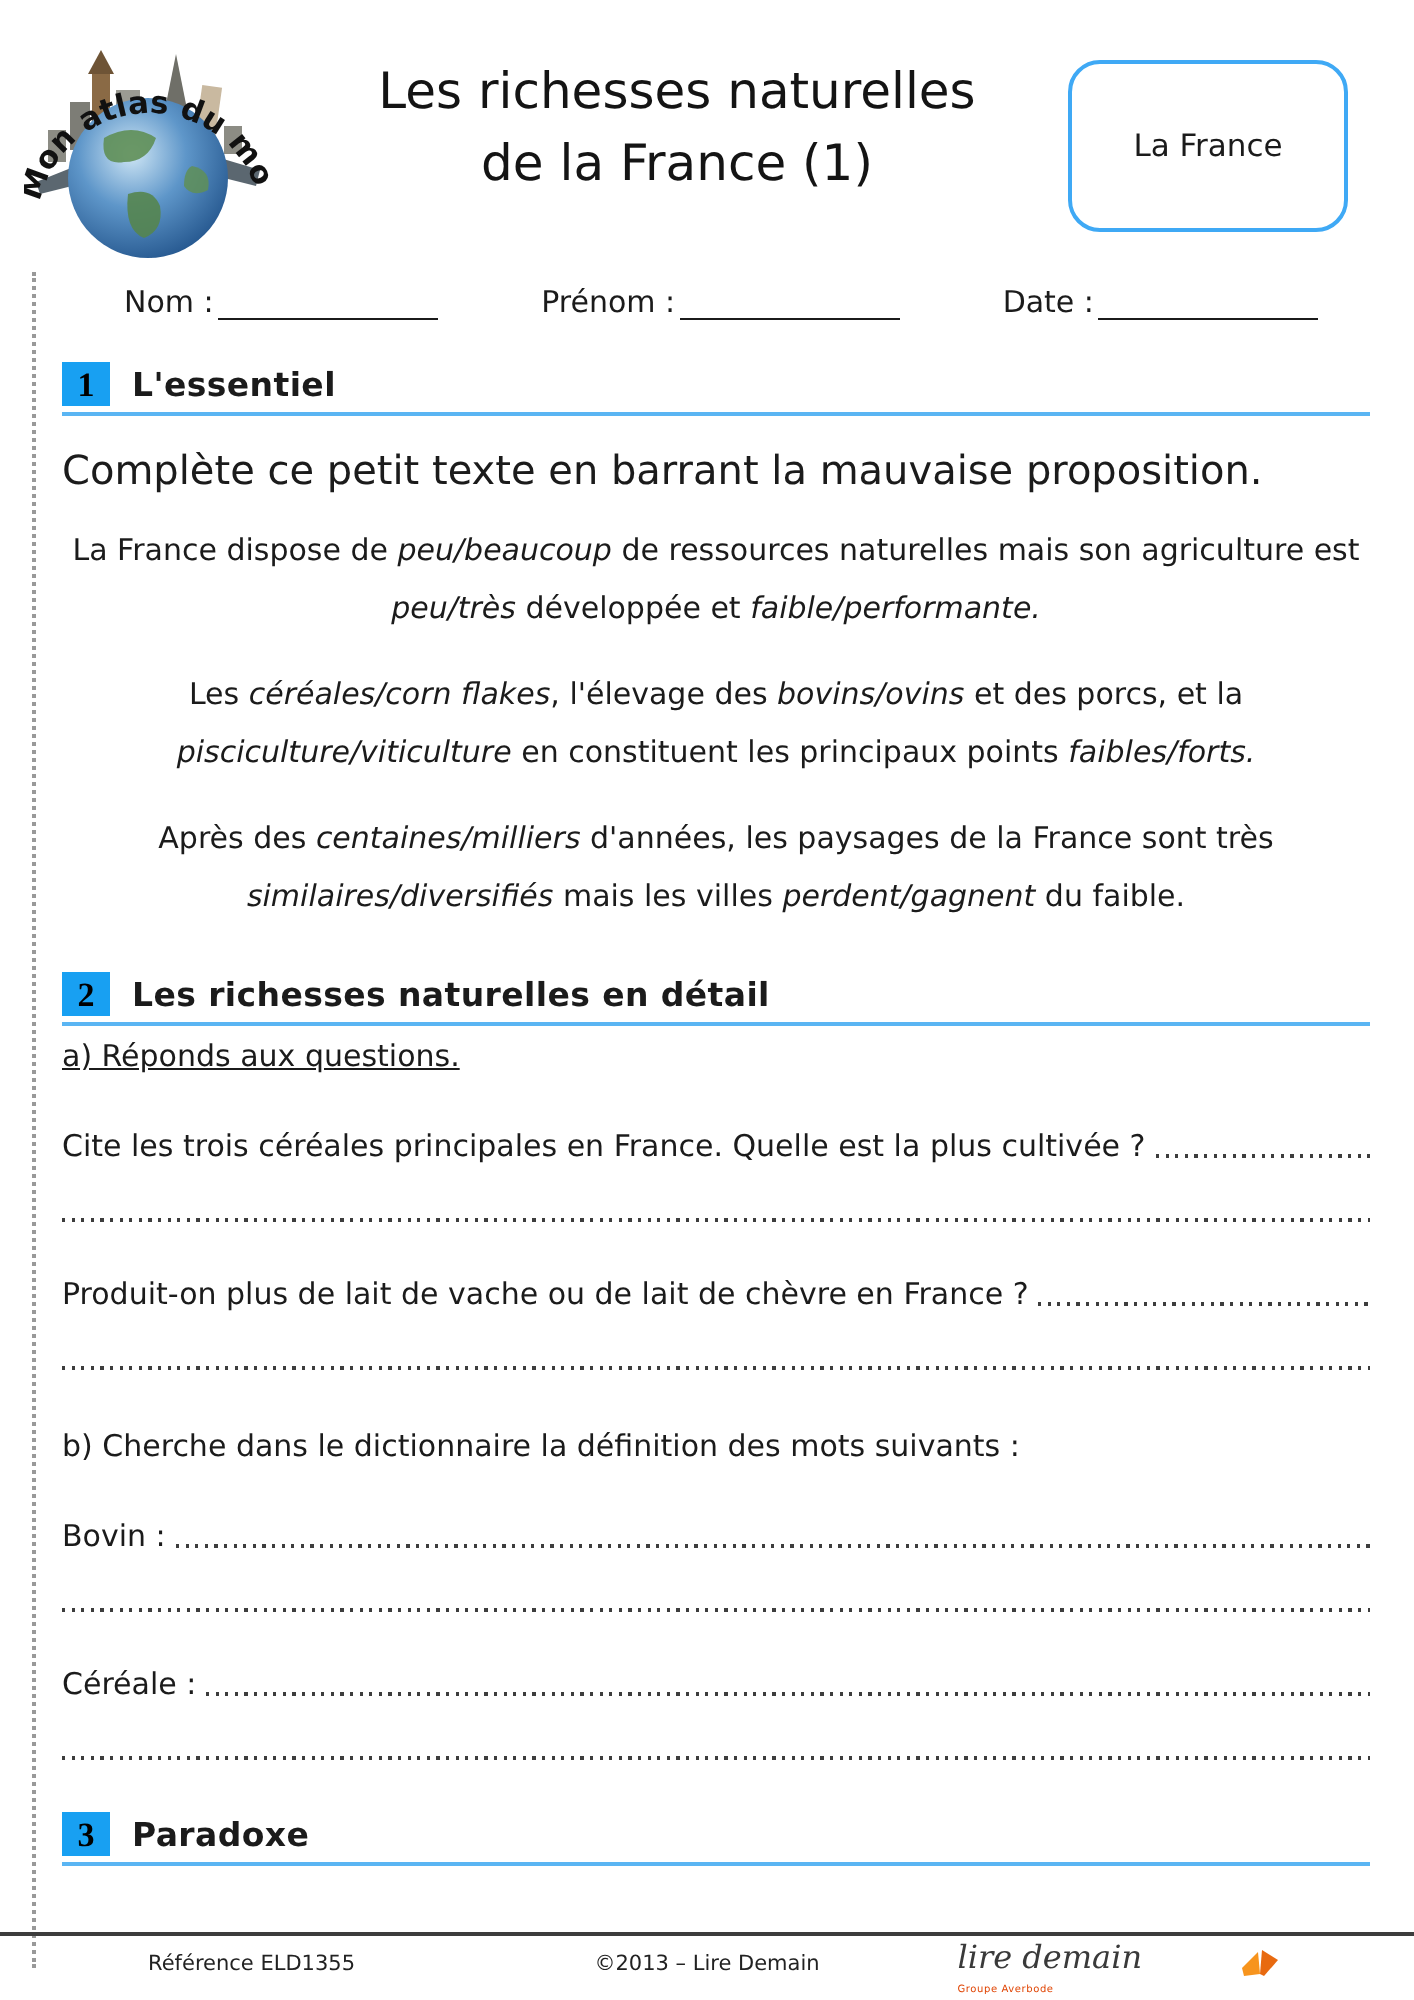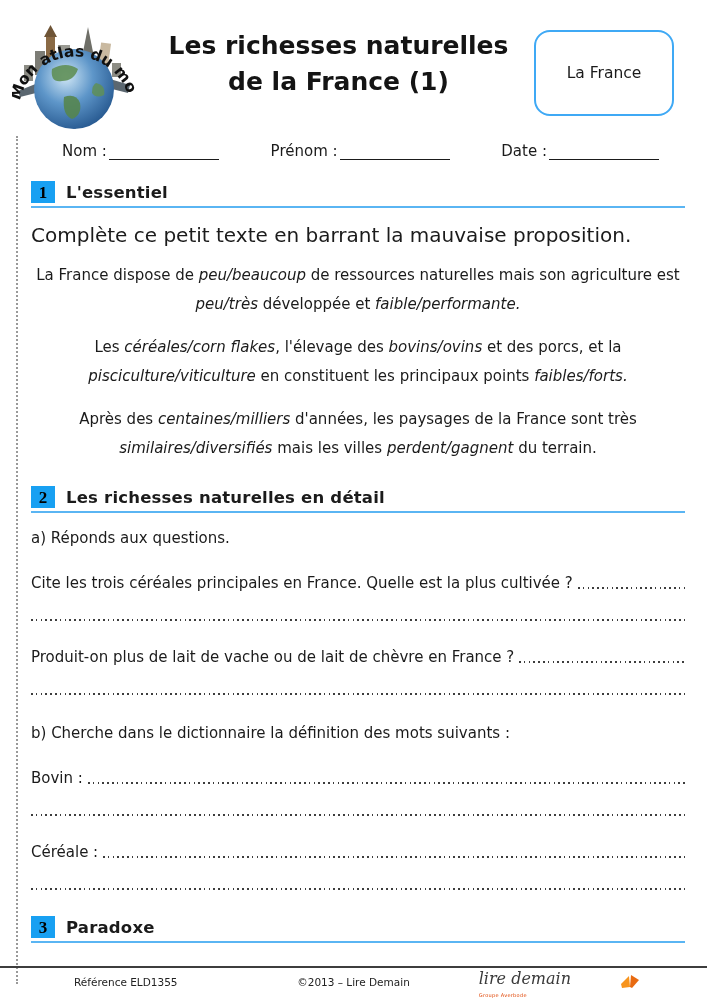--- a/index.html
+++ b/index.html
@@ -4,21 +4,21 @@
 <style>
   html,body{margin:0;padding:0;background:#e8e8e8;}
   .page{position:relative;width:707px;height:1000px;background:#ffffff;margin:0 auto;
         font-family:"DejaVu Sans",sans-serif;color:#1b1b1b;overflow:hidden;}
   .left-rule{position:absolute;left:16px;top:136px;height:848px;width:0;
         border-left:2px dotted #999;}
   
   .hdr{position:relative;height:136px;}
   .logo{position:absolute;left:12px;top:5px;width:124px;height:130px;}
   .title{position:absolute;left:165px;right:195px;top:28px;margin:0;text-align:center;
-        font-size:25px;line-height:36px;font-weight:bold;color:#141414;}
+        font-size:25px;line-height:36px;font-weight:normal;color:#141414;}
   .badge{position:absolute;right:33px;top:30px;width:136px;height:82px;
         border:2px solid #3fa9f5;border-radius:16px;display:flex;align-items:center;
         justify-content:center;font-size:15.5px;background:#fff;}
   
   .name-row{display:flex;justify-content:space-between;margin:6px 48px 0 62px;font-size:15px;}
   .field{display:flex;align-items:flex-end;}
   .blank{width:110px;height:17px;border-bottom:1.6px solid #1b1b1b;margin-left:2px;}
   
   .content{margin:0 22px 0 31px;}
   .sec-head{display:flex;align-items:center;gap:11px;border-bottom:2px solid #5ab5f3;
@@ -116,27 +116,27 @@
 
   <div class="content">
 
     <div class="sec-head sec1">
       <span class="sec-num">1</span>
       <span class="sec-title">L'essentiel</span>
     </div>
     <p class="instruction">Complète ce petit texte en barrant la mauvaise proposition.</p>
     <p class="fill"><span>La France dispose de </span><i>peu/beaucoup</i><span> de ressources naturelles mais son agriculture est </span><i>peu/très</i><span> développée et </span><i>faible/performante.</i></p>
     <p class="fill"><span>Les </span><i>céréales/corn flakes</i><span>, l'élevage des </span><i>bovins/ovins</i><span> et des porcs, et la </span><i>pisciculture/viticulture</i><span> en constituent les principaux points </span><i>faibles/forts.</i></p>
-    <p class="fill"><span>Après des </span><i>centaines/milliers</i><span> d'années, les paysages de la France sont très </span><i>similaires/diversifiés</i><span> mais les villes </span><i>perdent/gagnent</i><span> du terrain.</span></p>
+    <p class="fill"><span>Après des </span><i>centaines/milliers</i><span> d'années, les paysages de la France sont très </span><i>similaires/diversifiés</i><span> mais les villes </span><i>perdent/gagnent</i><span> du faible.</span></p>
 
     <div class="sec-head sec2">
       <span class="sec-num">2</span>
       <span class="sec-title">Les richesses naturelles en détail</span>
     </div>
-    <p class="part-label" style="margin-top:16px;">a) Réponds aux questions.</p>
+    <p class="part-label" style="margin-top:6px;text-decoration:underline;">a) Réponds aux questions.</p>
     <div>
         <div class="qrow">
           <span>Cite les trois céréales principales en France. Quelle est la plus cultivée ?</span>
           <span class="dotfill"></span>
         </div>
         <div class="dotline"></div>
         <div class="qrow">
           <span>Produit-on plus de lait de vache ou de lait de chèvre en France ?</span>
           <span class="dotfill"></span>
         </div>

